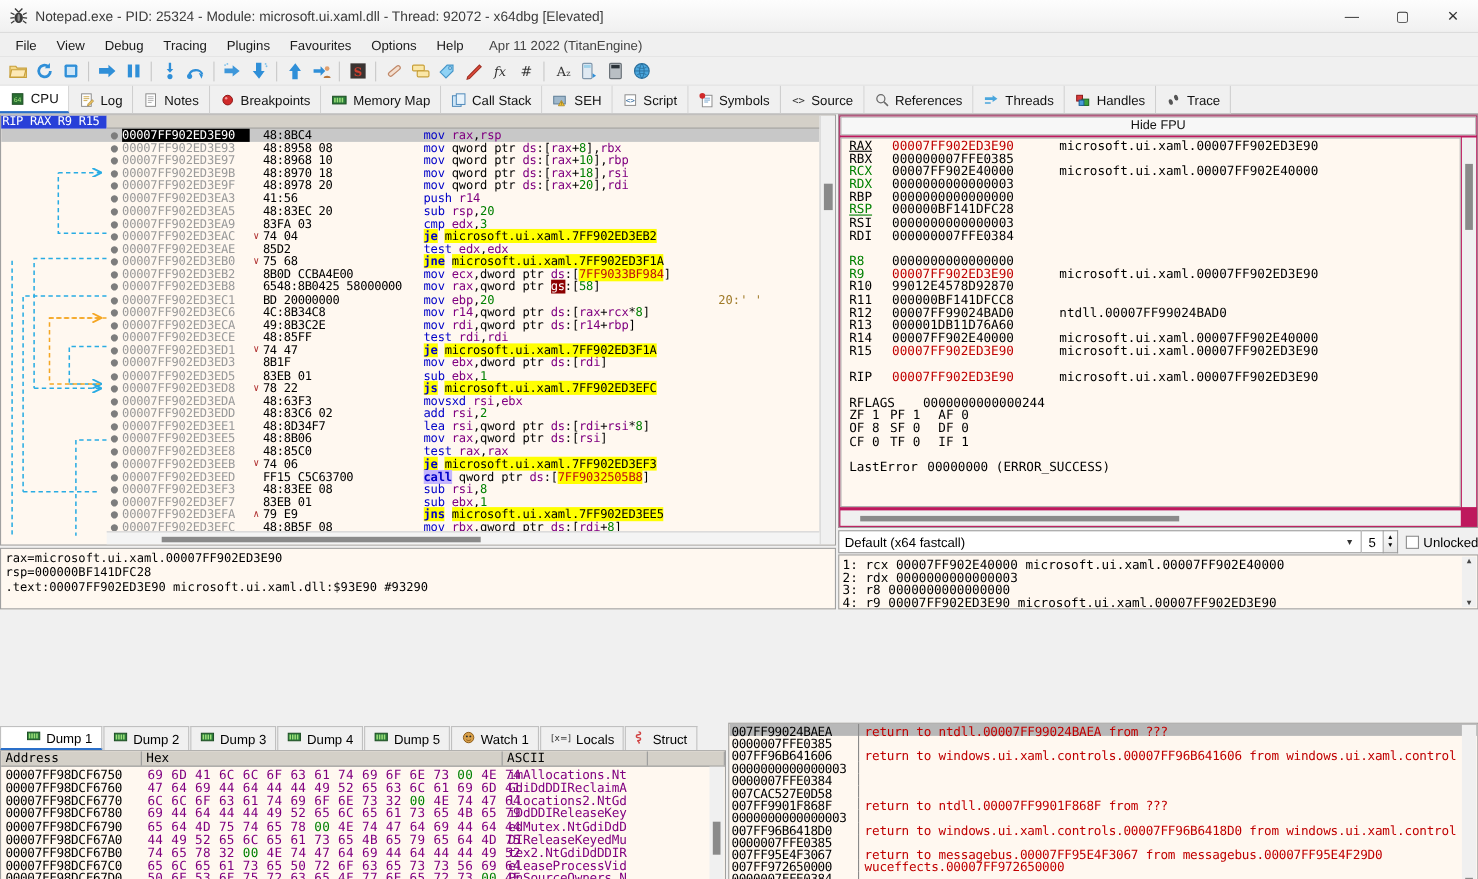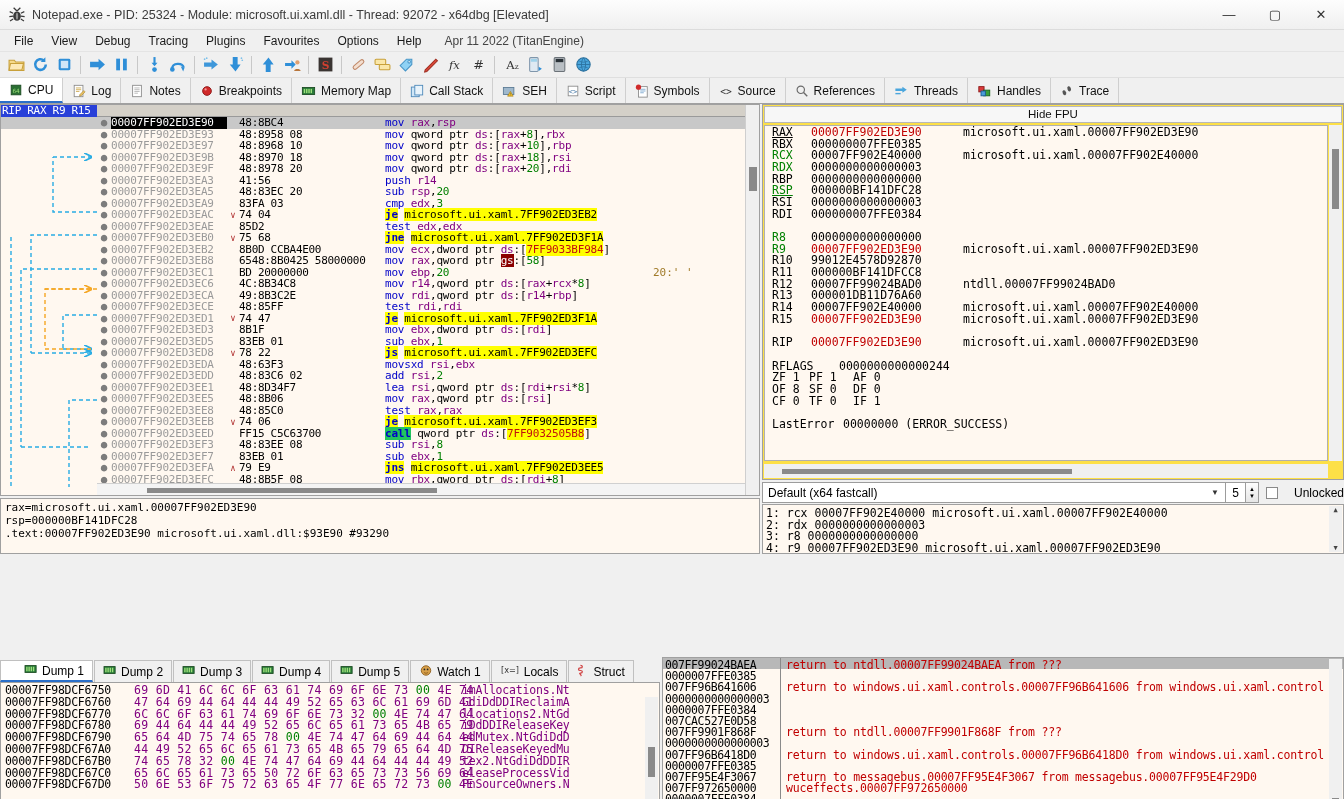--- a/index.html
+++ b/index.html
@@ -68,21 +68,21 @@
   .dis-addr { width:116px; flex:0 0 auto; color:#9a9a9a; letter-spacing:-0.2px; }
   .dis-addr.cur { background:#000; color:#fff; }
   .dis-arr { width:12px; flex:0 0 auto; color:#b03030; text-align:center; font-size:9px; }
   .dis-bytes { width:146px; flex:0 0 auto; color:#000; letter-spacing:-0.3px; }
   .dis-ins { flex:1 1 auto; white-space:nowrap; letter-spacing:-0.2px; overflow:hidden;}
   .dis-cmt { width:92px; flex:0 0 auto; color:#a07a28; }
   .sel { background:#c8c8c8; }
   .kw   { color:#0000c8; }
   .jmp  { background:#ffff00; color:#0000c8; font-weight:bold;}
   .jmptgt { background:#ffff00; color:#000; }
-  .call { background:#22c55e; color:#0000c8; font-weight:bold;}
+  .call { background:#c4b5fd; color:#0000c8; font-weight:bold;}
   .reg  { color:#800080; }
   .num  { color:#008000; }
   .seg  { background:#8b0000; color:#fff; }
   .hl   { background:#ffff00; color:#c01010;}
 
   #dis-vscroll {
     position:absolute; right:0; top:0; width:14px; height:100%;
     background:#f0f0f0; border-left:1px solid #cfcfcf;
   }
   #dis-vscroll .thumb { position:absolute; top:62px; left:3px; width:8px; height:24px; background:#8a8a8a;}
@@ -95,21 +95,21 @@
   
   #infobox {
     position:absolute; left:0; top:394px; width:760px; height:56px;
     background:#fff8f0; border:1px solid #a0a0a0; padding:2px 4px;
     font-family:"DejaVu Sans Mono", monospace; font-size:11px; line-height:13px;
   }
 
   
   #regpanel {
     position:absolute; left:762px; top:0; width:582px; height:376px;
-    background:#fde047; border:1px solid #a0a0a0;
+    background:#be185d; border:1px solid #a0a0a0;
   }
   #fpu-bar {
     height:17px; background:#f7f7f7; border:1px solid #b8b8b8; margin:1px;
     text-align:center; font-size:11.5px; line-height:15px; color:#111;
   }
   #reglist {
     position:absolute; left:1px; right:15px; top:20px; bottom:18px;
     background:#fff8f0; border:1px solid #b0b0b0; overflow:hidden;
     font-family:"DejaVu Sans Mono", monospace; font-size:11.5px;
   }
@@ -134,21 +134,21 @@
     flex:1 1 auto; height:21px; background:#fff; border:1px solid #9c9c9c;
     display:flex; align-items:center; padding-left:5px; font-size:12px;
   }
   #cc-select .arrow { margin-left:auto; margin-right:6px; font-size:8px; color:#333;}
   #cc-count {
     width:20px; height:21px; background:#fff; border:1px solid #9c9c9c; border-left:none;
     display:flex; align-items:center; justify-content:center; font-size:12px;
   }
   #cc-spin { width:13px; height:21px; border:1px solid #9c9c9c; border-left:none; background:linear-gradient(#fdfdfd,#e6e6e6);
              display:flex; flex-direction:column; align-items:center; justify-content:center; font-size:6px; line-height:7px;}
-  #cc-lock { display:flex; align-items:center; gap:16px; padding-left:7px; font-size:12px; white-space:nowrap;}
+  #cc-lock { display:flex; align-items:center; gap:4px; padding-left:7px; font-size:12px; white-space:nowrap;}
   #cc-lock .box { width:12px; height:12px; border:1px solid #8a8a8a; background:#fff; }
 
   
   #arglist {
     position:absolute; left:762px; top:400px; width:582px; height:50px;
     background:#fff8f0; border:1px solid #a0a0a0; overflow:hidden;
     font-family:"DejaVu Sans Mono", monospace; font-size:11.5px; padding:1px 0 0 3px;
   }
   .arow { height:11.5px; white-space:nowrap; }
   #arg-vscroll { position:absolute; right:1px; top:1px; bottom:1px; width:13px; background:#f0f0f0;
@@ -1044,20 +1044,26 @@
       </div>
       <div class="dtab">
         <span><svg width="12" height="13" viewBox="0 0 14 14">
             <path d="M4 1c3 0 3 3 0 3s-3 3 0 3 3 3 0 3 3 3 0 3" fill="none" stroke="#d04040" stroke-width="1.4"></path>
           </svg></span>
         <span>Struct</span>
       </div>
     </div>
 
   <div id="dumpview">
+    <div id="dump-head">
+      <div style="width:128px">Address</div>
+      <div style="width:328px">Hex</div>
+      <div style="width:132px">ASCII</div>
+      <div style="flex:1 1 auto"></div>
+    </div>
     <div id="dump-rows">
         <div class="drow">
           <div class="daddr">00007FF98DCF6750</div>
           <div class="dhex">69 6D 41 6C  6C 6F 63 61  74 69 6F 6E  73 <span class="z">00</span> 4E 74</div>
           <div class="dascii">imAllocations.Nt</div>
         </div>
         <div class="drow">
           <div class="daddr">00007FF98DCF6760</div>
           <div class="dhex">47 64 69 44  64 44 44 49  52 65 63 6C  61 69 6D 41</div>
           <div class="dascii">GdiDdDDIReclaimA</div>

